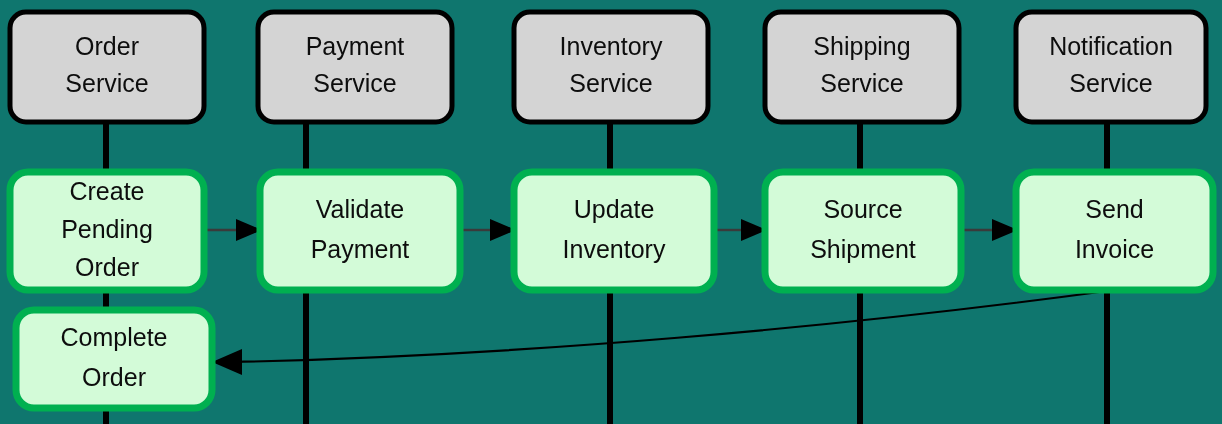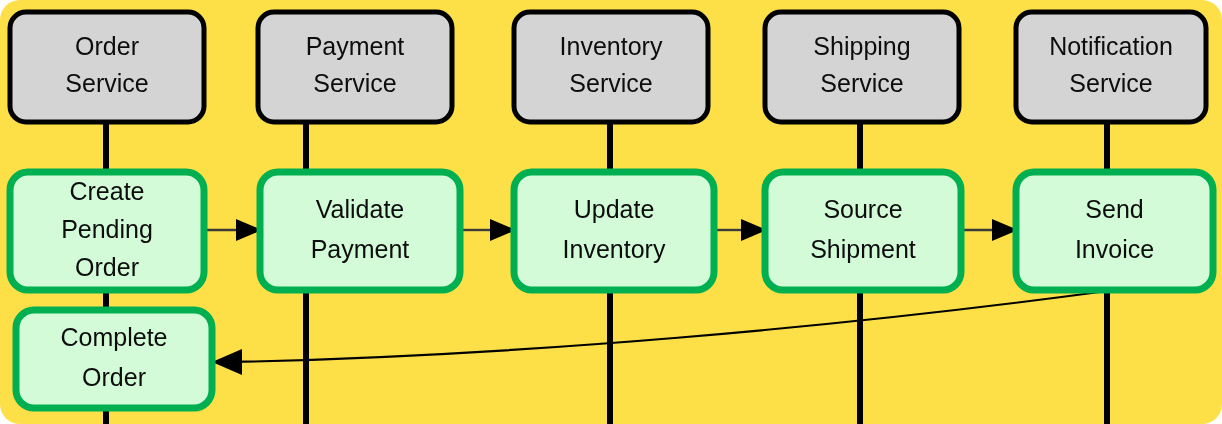--- a/index.html
+++ b/index.html
@@ -7,23 +7,22 @@
     padding: 0;
     background: #ffffff;
   }
   body {
     font-family: "Liberation Sans", sans-serif;
   }
   #diagram-root {
     position: relative;
     width: 1222px;
     height: 424px;
-    background: #fde047;
+    background: #0f766e;
     overflow: hidden;
-    border-radius: 20px;
   }
   svg#diagram-svg {
     display: block;
     width: 1222px;
     height: 424px;
   }
   .lifeline {
     stroke: #000000;
     stroke-width: 6;
     fill: none;

